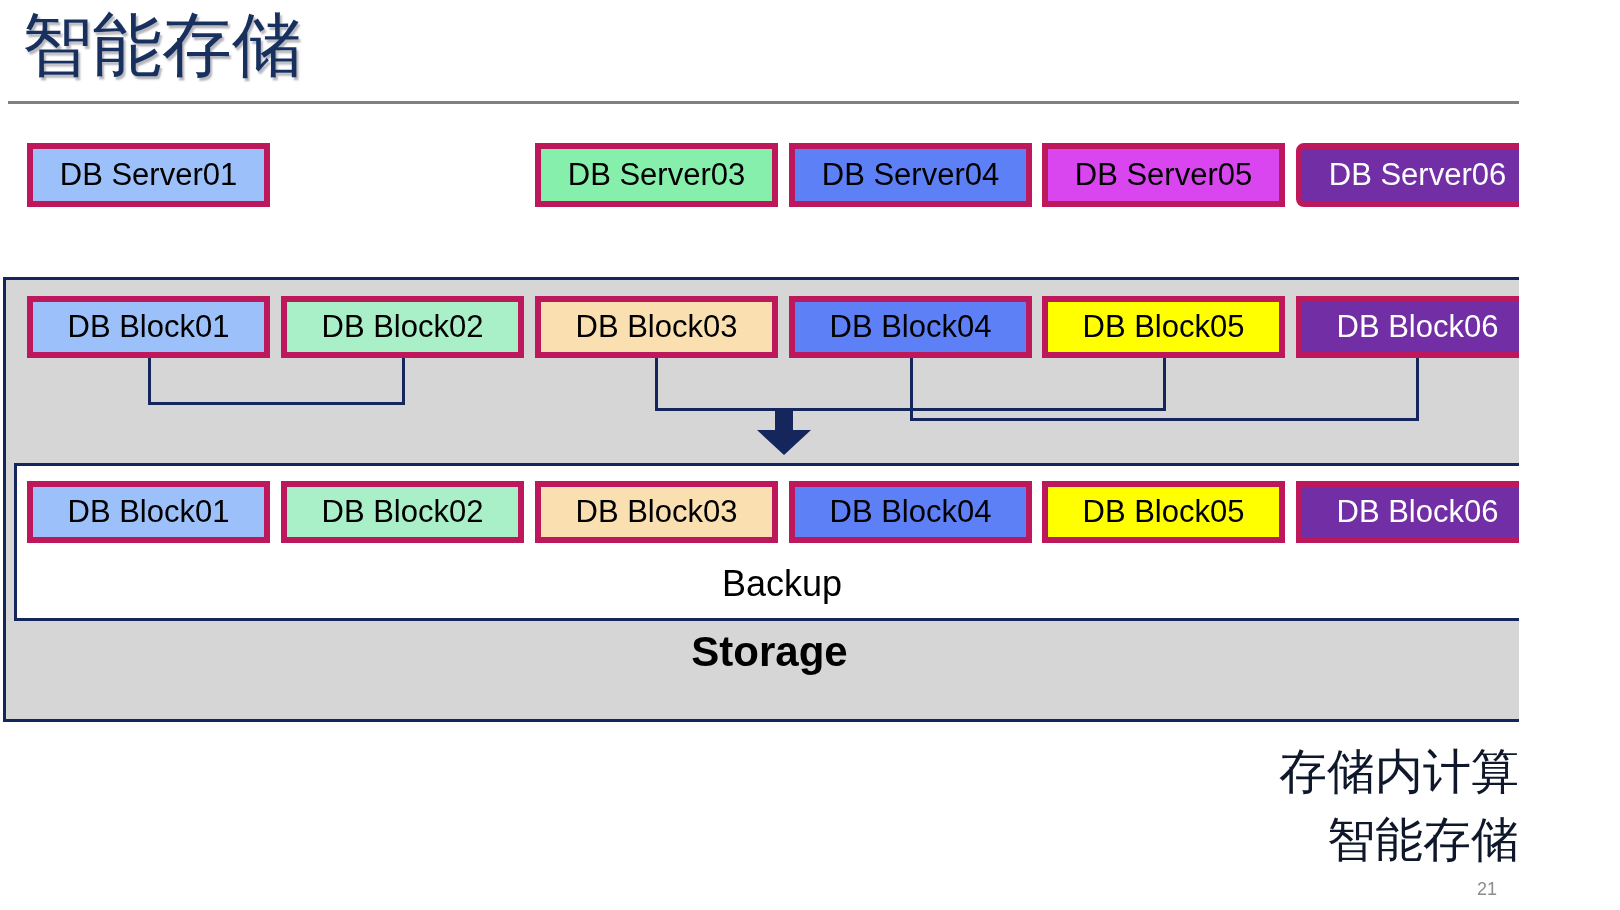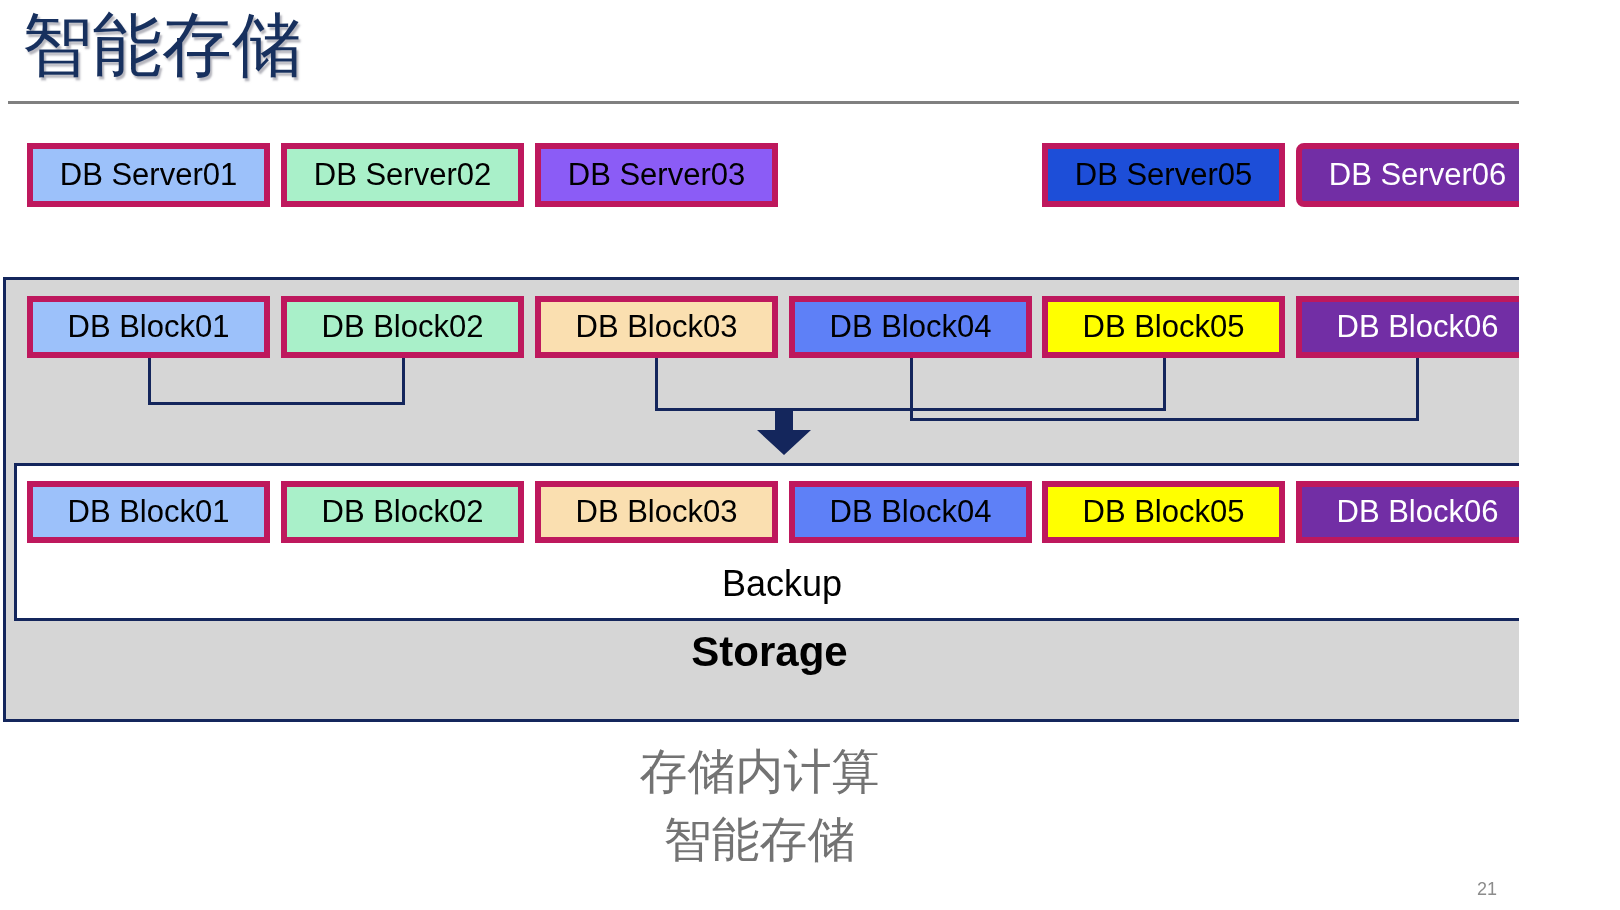--- a/index.html
+++ b/index.html
@@ -126,24 +126,24 @@
     width: 58px;
     height: 48px;
   }
 
   
   #caption {
     position: absolute;
     left: 0;
     right: 0;
     top: 738px;
-    text-align: center;
+    text-align: right;
     font-size: 48px;
     line-height: 68px;
-    color: #737373;
+    color: #0f172a;
   }
 
   
   #page-number {
     position: absolute;
     right: 22px;
     bottom: 10px;
     font-size: 18px;
     color: #8c8c8c;
     margin-left: 20px;
@@ -189,27 +189,27 @@
   <div id="caption">
     <div>存储内计算</div>
     <div>智能存储</div>
   </div>
 
   <div id="page-number">21</div>
 
 <div class="node server" style="left: 27px; width: 243px; background: rgb(156, 193, 250); color: rgb(0, 0, 0);">
       <span>DB Server01</span>
     </div>
-    <div class="node server" style="left: 281px; width: 243px; background: rgb(169, 240, 201); color: rgb(0, 0, 0);">
-      <span>DB Server02</span>
-    </div>
-    <div class="node server" style="left: 535px; width: 243px; background: #8b5cf6; color: rgb(0, 0, 0);">
+    <div class="node server" style="left: 535px; width: 243px; background: #86efac; color: rgb(0, 0, 0);">
       <span>DB Server03</span>
     </div>
-    <div class="node server" style="left: 1042px; width: 243px; background: #1d4ed8; color: rgb(0, 0, 0);">
+    <div class="node server" style="left: 789px; width: 243px; background: rgb(94, 128, 247); color: rgb(0, 0, 0);">
+      <span>DB Server04</span>
+    </div>
+    <div class="node server" style="left: 1042px; width: 243px; background: #d946ef; color: rgb(0, 0, 0);">
       <span>DB Server05</span>
     </div>
     <div class="node server on-dark" style="left: 1296px; width: 243px; background: rgb(114, 46, 165); color: rgb(255, 255, 255); border-radius: 8px;">
       <span>DB Server06</span>
     </div>
     <div class="node block-top" style="left: 27px; width: 243px; background: rgb(156, 193, 250); color: rgb(0, 0, 0);">
       <span>DB Block01</span>
     </div>
     <div class="node block-top" style="left: 281px; width: 243px; background: rgb(169, 240, 201); color: rgb(0, 0, 0);">
       <span>DB Block02</span>

